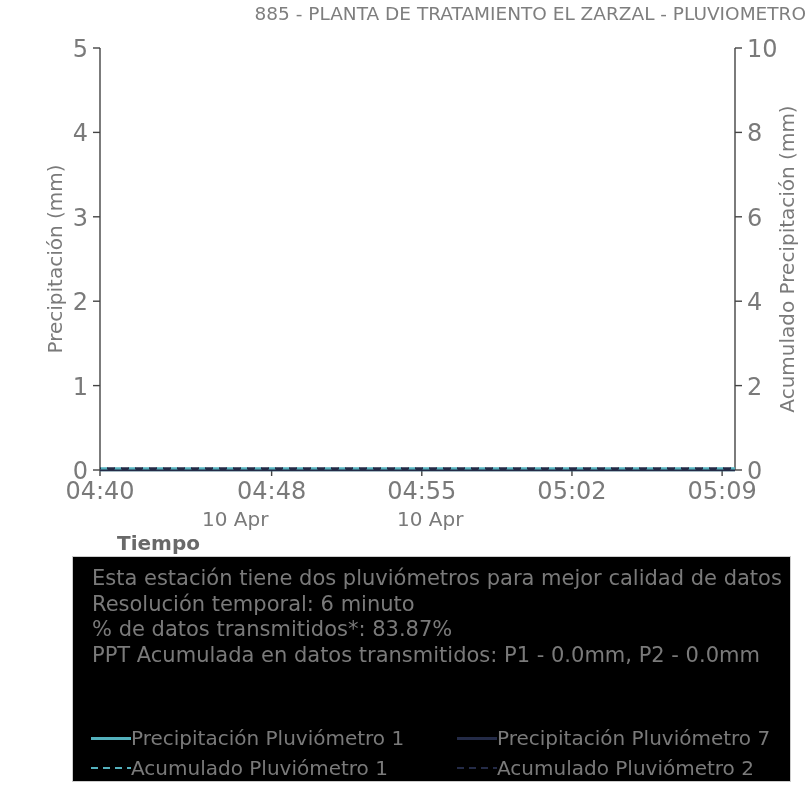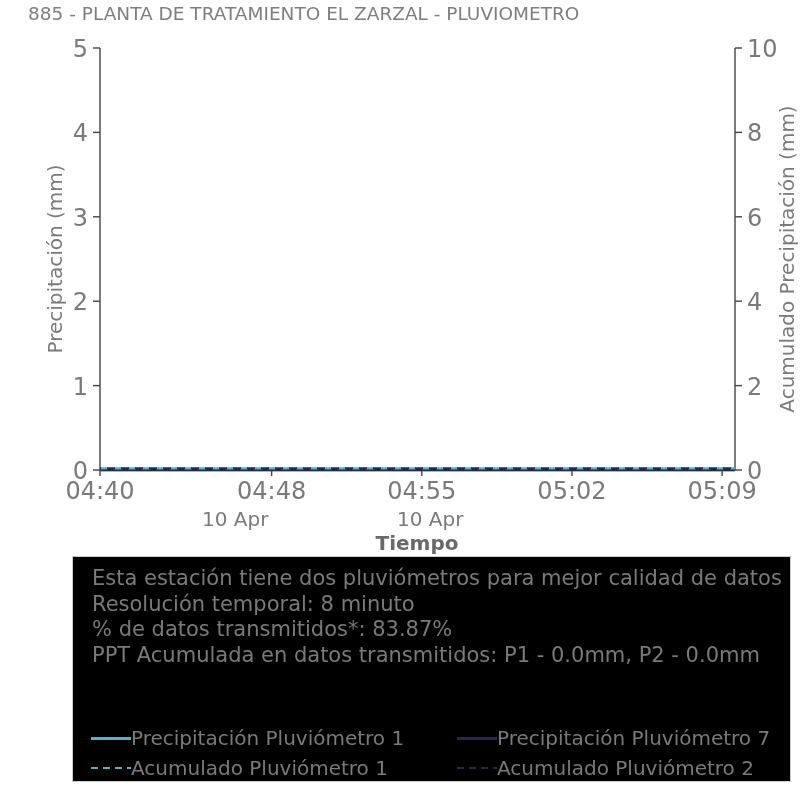--- a/index.html
+++ b/index.html
@@ -1,33 +1,33 @@
 <!DOCTYPE html>
 <html><head>
 <meta charset="utf-8">
 <style>
   html,body{margin:0;padding:0;}
   body{
     width:806px;height:806px;background:#ffffff;position:relative;
     font-family:"DejaVu Sans",sans-serif;overflow:hidden;
   }
   .chart-title{
-    position:absolute;left:28px;top:3px;width:778px;text-align:left;
+    position:absolute;left:28px;top:3px;width:778px;text-align:right;
     font-size:18.5px;color:#7e7e7e;white-space:nowrap;
   }
   #chart-svg{position:absolute;left:0;top:0;}
   .y-title{
     position:absolute;top:259px;white-space:nowrap;
     font-size:20px;color:#7a7a7a;
     transform:translate(-50%,-50%) rotate(-90deg);
   }
   .y-title-left{left:55px;}
   .y-title-right{left:787px;}
   .x-title{
-    position:absolute;left:117px;top:531px;width:600px;text-align:center;
+    position:absolute;left:117px;top:531px;width:600px;
     font-size:20px;font-weight:bold;color:#696969;
   }
   .info-box{
     position:absolute;left:72px;top:556px;width:719px;height:226px;
     border:1.5px solid #cccccc;box-sizing:border-box;background:#000000;
   }
   .info-lines{
     padding:9px 0 0 19px;font-size:21px;line-height:25.6px;color:#7a7a7a;
     white-space:nowrap;
   }
@@ -90,21 +90,21 @@
     <line x1="100" y1="468.4" x2="735" y2="468.4" stroke="#242b47" stroke-width="2.2" fill="none" stroke-dasharray="8 6" stroke-dashoffset="7"></line>
   </svg>
 
 <div class="y-title y-title-left">Precipitación (mm)</div>
 <div class="y-title y-title-right">Acumulado Precipitación (mm)</div>
 <div class="x-title">Tiempo</div>
 
 <div class="info-box">
   <div class="info-lines">
     <div>Esta estación tiene dos pluviómetros para mejor calidad de datos</div>
-    <div>Resolución temporal: 8 minuto</div>
+    <div>Resolución temporal: 6 minuto</div>
     <div>% de datos transmitidos*: 83.87%</div>
     <div>PPT Acumulada en datos transmitidos: P1 - 0.0mm, P2 - 0.0mm</div>
   </div>
   <div class="legend" id="legend">
       <div class="legend-item">
         <div class="swatch" style="height: 3px; background: rgb(84, 177, 189);"></div>
         <span class="legend-label">Precipitación Pluviómetro 1</span>
       </div>
       <div class="legend-item">
         <div class="swatch" style="height: 3px; background: rgb(36, 43, 71);"></div>

